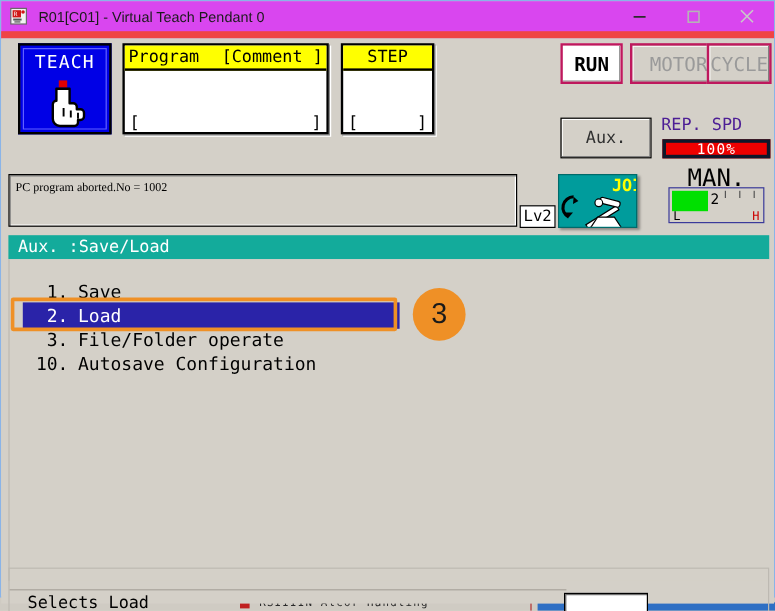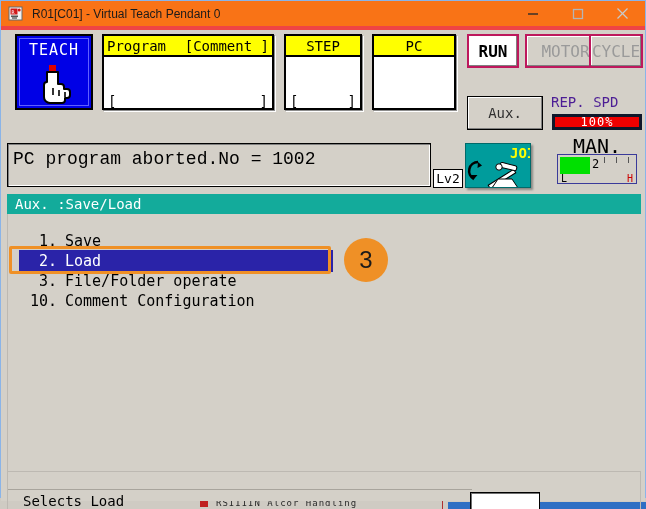--- a/index.html
+++ b/index.html
@@ -85,22 +85,22 @@
     height: 498px;
     background: #d4d0c8;
     border: 1px solid #8ab4e8;
     box-sizing: border-box;
   }
 
   
   #titlebar {
     position: relative;
     height: 25px;
-    background: #f97316;
-    border-bottom: 4px solid #ef4444;
+    background: #d946ef;
+    border-bottom: 6px solid #ef4444;
     display: flex;
     align-items: center;
   }
   .title-icon {
     position: relative;
     width: 17px; height: 17px;
     margin-left: 6px;
     flex: 0 0 auto;
   }
   .title-text {
@@ -334,22 +334,22 @@
     left: 6px; top: 113px;
     width: 424px; height: 44px;
     background: #d4d0c8;
     border: 1px solid #000000;
     box-sizing: border-box;
     box-shadow: inset 1px 1px 0 #808080, inset -1px -1px 0 #ffffff;
   }
   .msg-text {
     position: absolute;
     left: 5px; top: 5px;
-    font-family: Liberation Mono, monospace;
-    font-size: 18px;
+    font-family: Liberation Serif, serif;
+    font-size: 10px;
     color: #000000;
     white-space: nowrap;
   }
   .lv-badge {
     position: absolute;
     left: 432px; top: 139px;
     width: 30px; height: 19px;
     background: #ffffff;
     border: 1px solid #000000;
     box-sizing: border-box;
@@ -579,24 +579,20 @@
       <div class="field-box" id="f-step">
         <div class="field-head">STEP</div>
         <div class="field-body">
           <div class="field-brackets">
             <span>[</span>
             <span>]</span>
           </div>
         </div>
       </div>
 
-      <div class="field-box" id="f-pc">
-        <div class="field-head">PC</div>
-        <div class="field-body"></div>
-      </div>
 
       <div class="state-btn on" id="b-run">RUN</div>
       <div class="state-btn off" id="b-motor">MOTOR</div>
       <div class="state-btn off" id="b-cycle">CYCLE</div>
 
       <div class="aux-btn">Aux.</div>
 
       <div class="rep-spd-label">REP. SPD</div>
       <div class="rep-spd-bar">100%</div>
 
@@ -644,21 +640,21 @@
       <div class="menu-item selected" style="top:36px">
         <span class="num">2.</span>
         <span>Load</span>
       </div>
       <div class="menu-item" style="top:56px;left:11px">
         <span class="num">3.</span>
         <span>File/Folder operate</span>
       </div>
       <div class="menu-item" style="top:76px;left:11px">
         <span class="num">10.</span>
-        <span>Comment Configuration</span>
+        <span>Autosave Configuration</span>
       </div>
     </div>
 
     <div class="annot-box"></div>
     <div class="annot-circle">3</div>
 
     <div class="panel-edge"></div>
     <div class="status-sep"></div>
     <div class="status-text">Selects Load</div>
     <div class="status-input"></div>

